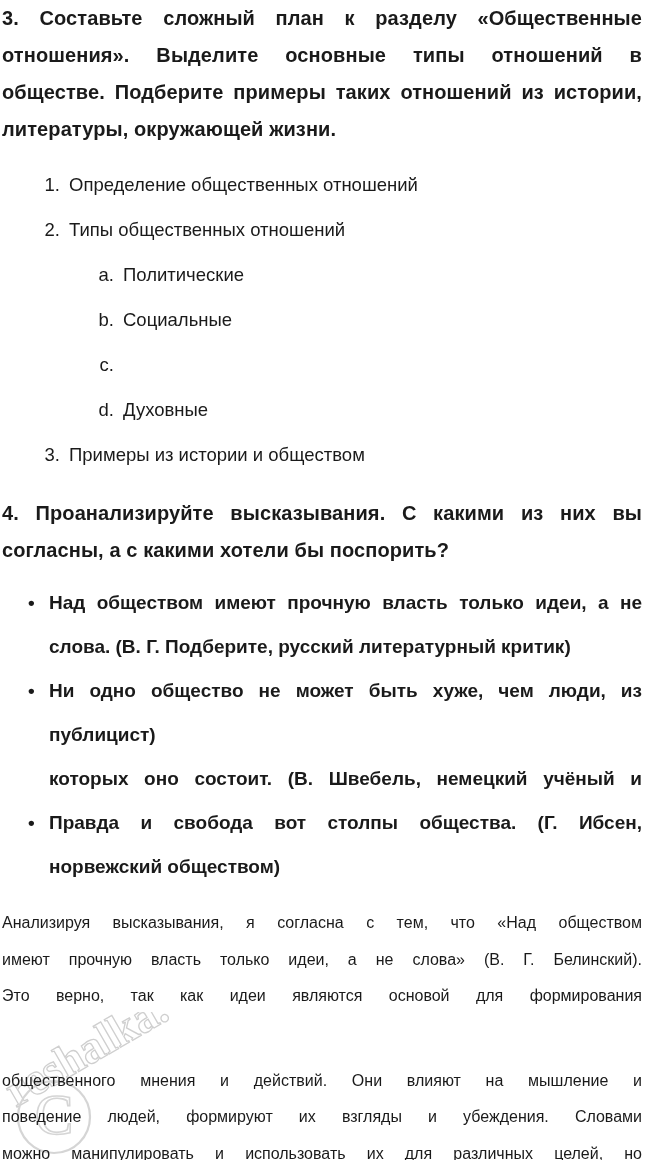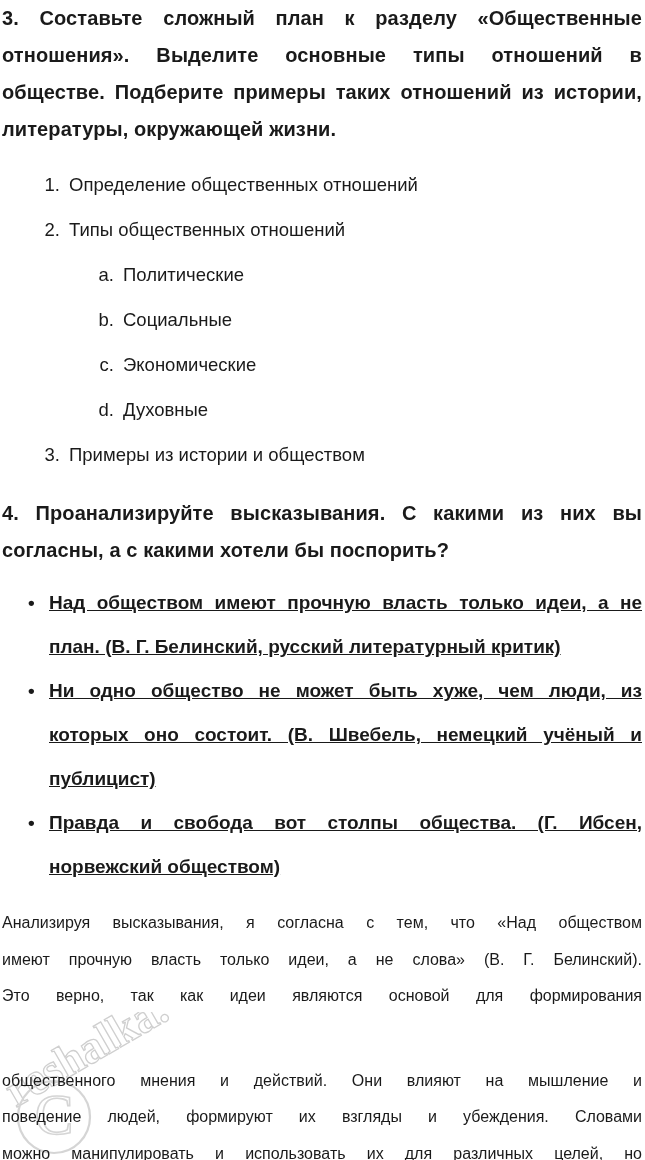--- a/index.html
+++ b/index.html
@@ -109,21 +109,21 @@
     margin-left: 26px;
     font-size: 19px;
     line-height: 44px;
     text-align: left;
   }
   .quote-item .qtext {
     flex: 1 1 auto;
     text-align: justify;
     text-justify: inter-word;
   }
-  .quote-item .qtext .jline { line-height: 44px; text-decoration: underline; }
+  .quote-item .qtext .jline { line-height: 44px; }
 
   
   .body-para {
     font-size: 16px;
     line-height: 36.5px;
     text-align: justify;
     text-justify: inter-word;
     margin: 0;
     font-weight: normal;
     position: relative;
@@ -173,21 +173,20 @@
     <li class="plan-item level2">
       <span class="marker">a.</span>
       <span class="ptext">Политические</span>
     </li>
     <li class="plan-item level2">
       <span class="marker">b.</span>
       <span class="ptext">Социальные</span>
     </li>
     <li class="plan-item level2">
       <span class="marker">c.</span>
-      <span class="ptext">Экономические</span>
     </li>
     <li class="plan-item level2">
       <span class="marker">d.</span>
       <span class="ptext">Духовные</span>
     </li>
     <li class="plan-item level1">
       <span class="marker">3.</span>
       <span class="ptext">Примеры из истории и обществом</span>
     </li>
   </ul>
@@ -199,29 +198,29 @@
     <span class="jline last">согласны, а с какими хотели бы поспорить?</span>
   </div>
 
   <div class="gap-after-heading4"></div>
 
   <ul class="quotes">
     <li class="quote-item">
       <span class="bullet">•</span>
       <span class="qtext">
         <span class="jline" style="white-space: normal;">Над обществом имеют прочную власть только идеи, а не</span>
-        <span class="jline last">план. (В. Г. Белинский, русский литературный критик)</span>
+        <span class="jline last">слова. (В. Г. Подберите, русский литературный критик)</span>
       </span>
     </li>
     <li class="quote-item">
       <span class="bullet">•</span>
       <span class="qtext">
         <span class="jline" style="white-space: normal;">Ни одно общество не может быть хуже, чем люди, из</span>
+        <span class="jline last">публицист)</span>
         <span class="jline" style="white-space: normal;">которых оно состоит. (В. Швебель, немецкий учёный и</span>
-        <span class="jline last">публицист)</span>
       </span>
     </li>
     <li class="quote-item">
       <span class="bullet">•</span>
       <span class="qtext">
         <span class="jline" style="white-space: normal;">Правда и свобода вот столпы общества. (Г. Ибсен,</span>
         <span class="jline last">норвежский обществом)</span>
       </span>
     </li>
   </ul>

